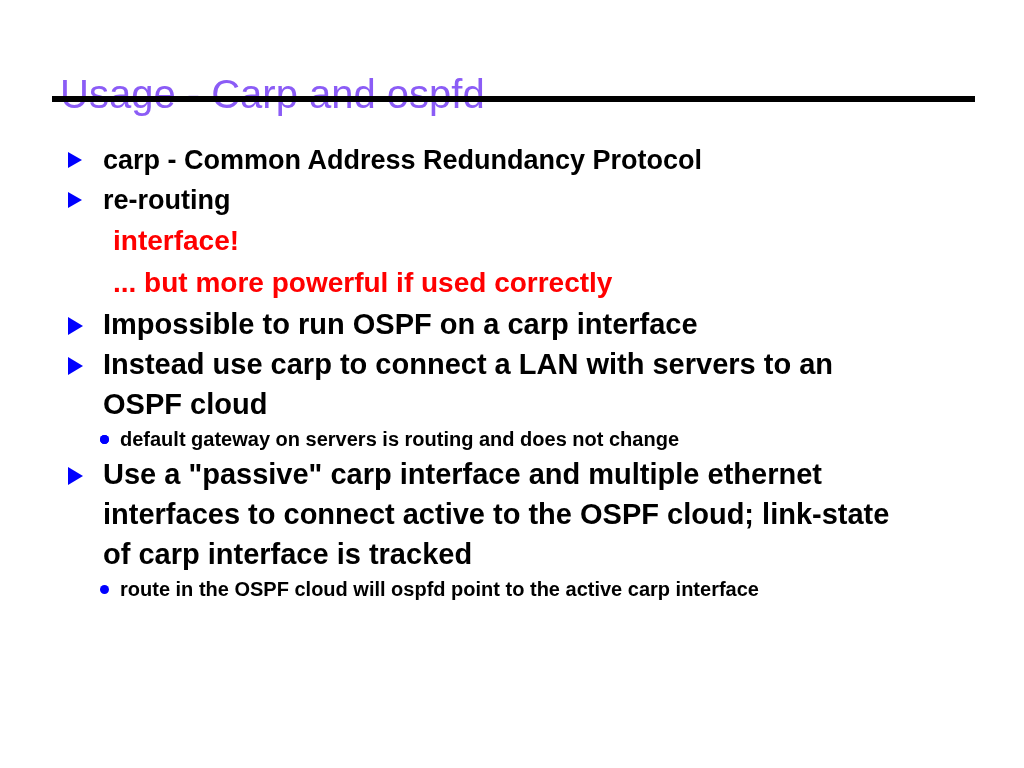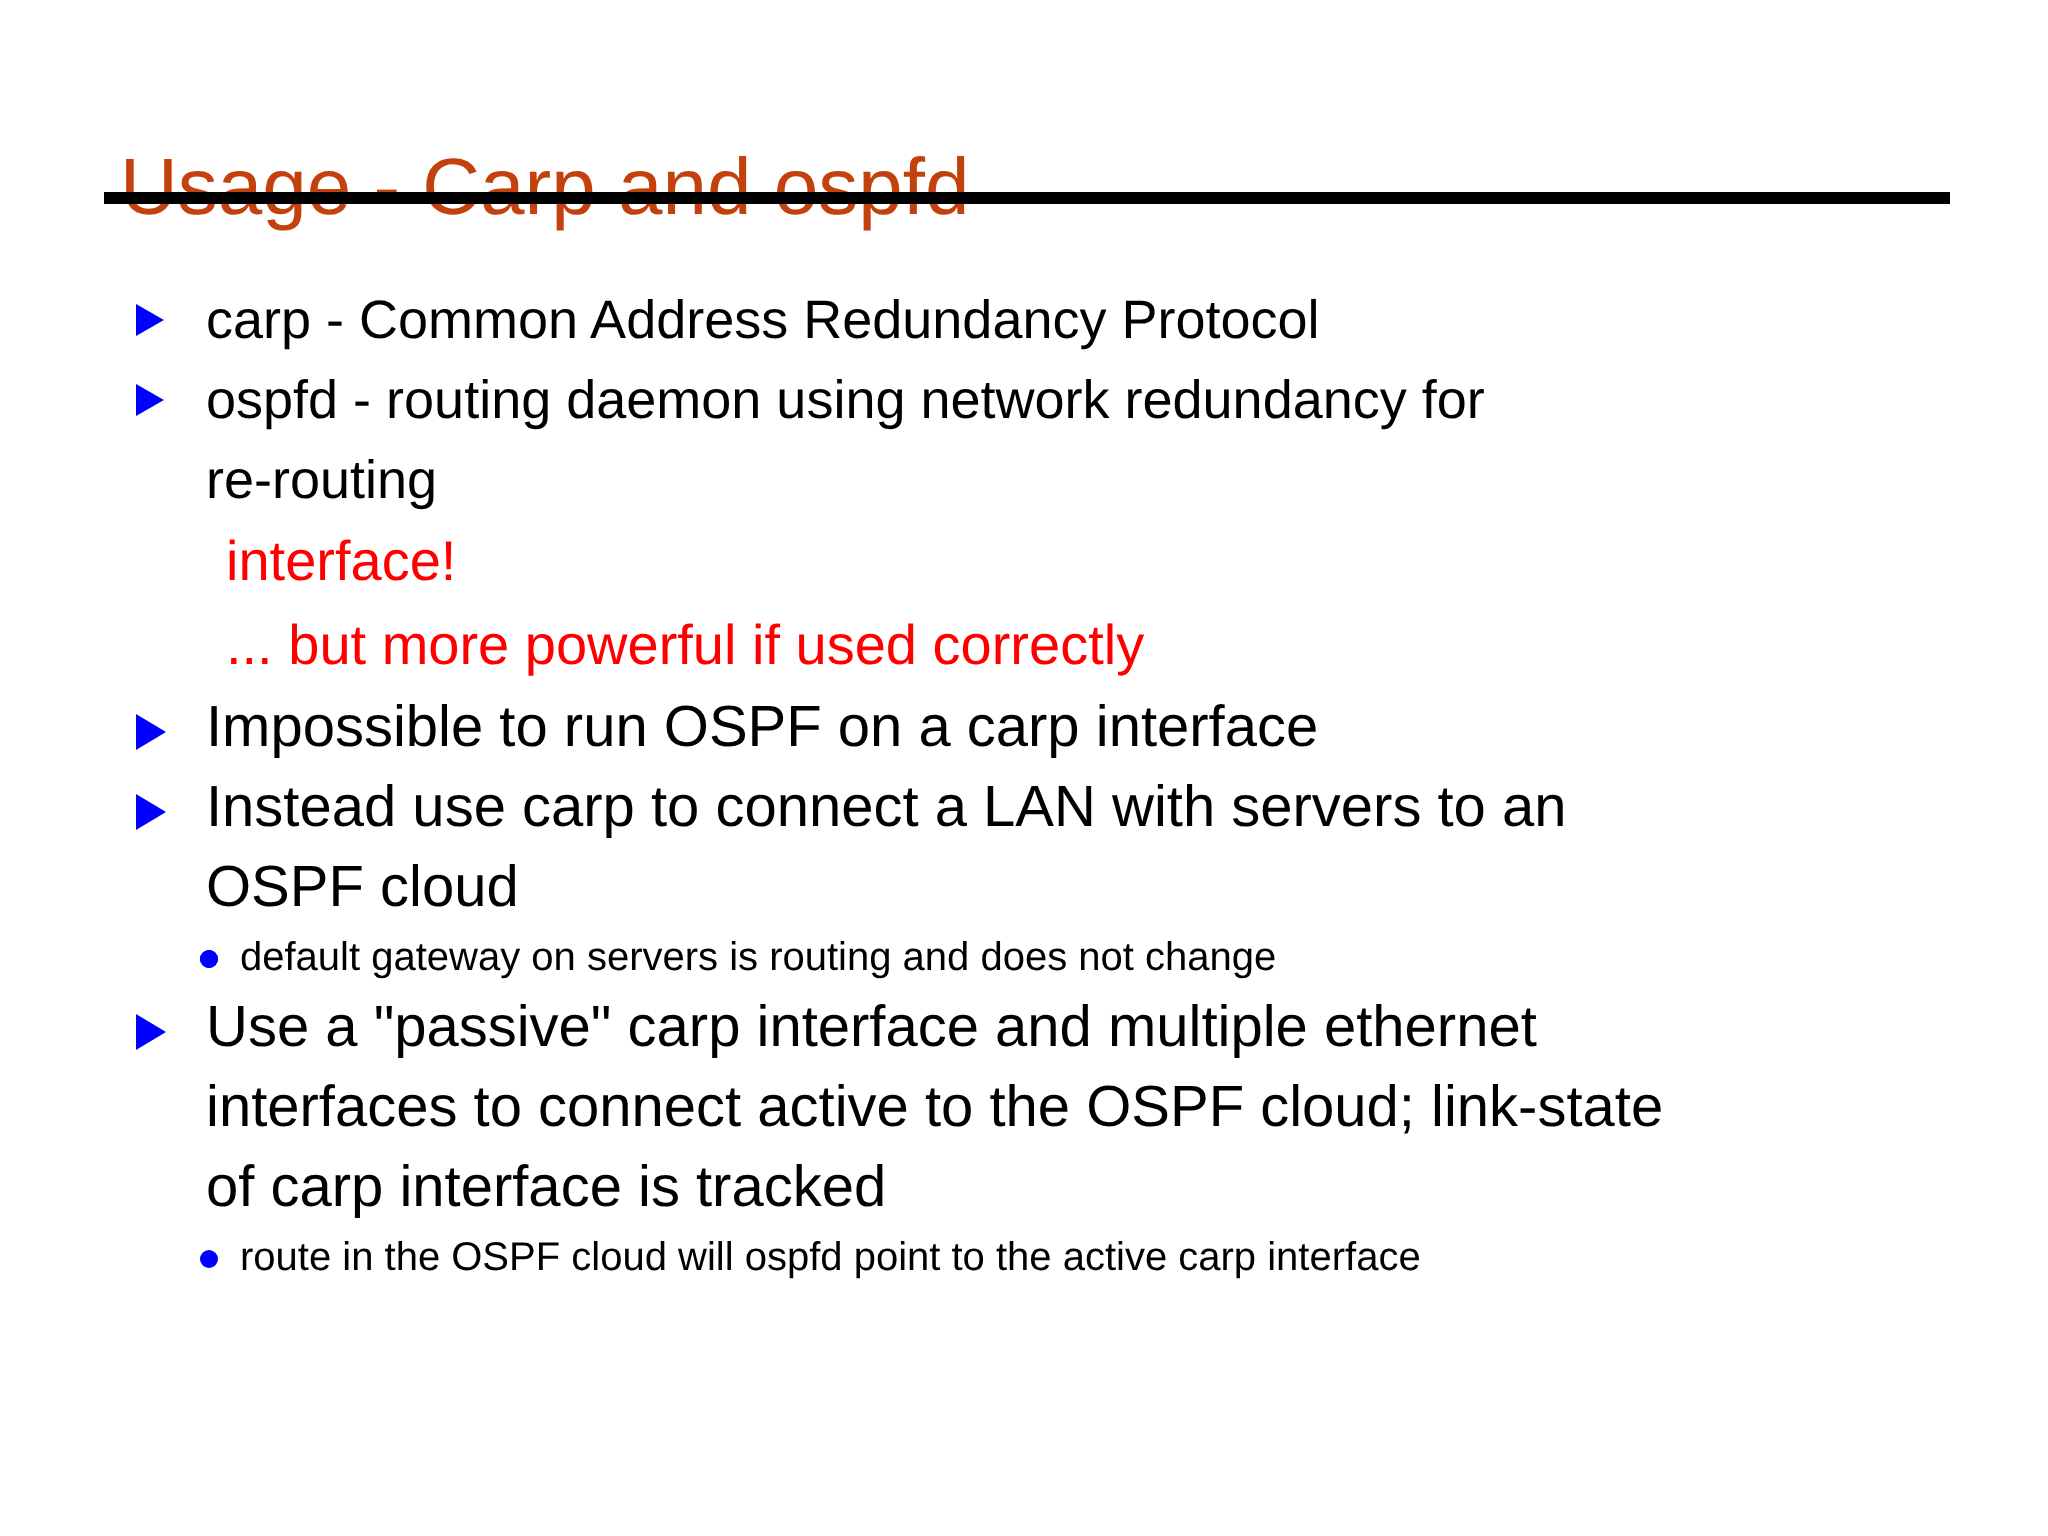--- a/index.html
+++ b/index.html
@@ -24,38 +24,39 @@
 
   
   .slide-title {
     position: absolute;
     left: 60px;
     top: 44px;
     font-size: 40px;
     line-height: 46px;
     font-weight: normal;
     letter-spacing: 0px;
-    color: #c2410c;
+    color: #8b5cf6;
     white-space: nowrap;
   }
   .title-rule {
     position: absolute;
     left: 52px;
     top: 96px;
     width: 923px;
     height: 6px;
     background: #000000;
   }
 
   
   .body {
     position: absolute;
     left: 0;
     top: 140px;
     width: 1024px;
+    font-weight: bold;
   }
 
   .row {
     position: relative;
     display: block;
     width: 1024px;
   }
 
   
   .lvl1 {
@@ -137,21 +138,20 @@
 
   <div class="body">
 
     <div class="row lvl1 small">
       <span class="marker"></span>
       <span class="txt">carp - Common Address Redundancy Protocol</span>
     </div>
 
     <div class="row lvl1 small">
       <span class="marker"></span>
-      <span class="txt">ospfd - routing daemon using network redundancy for</span>
     </div>
 
     <div class="row cont small">
       <span class="txt">re-routing</span>
     </div>
 
     <div class="row red">
       <span class="txt">interface!</span>
     </div>
 

